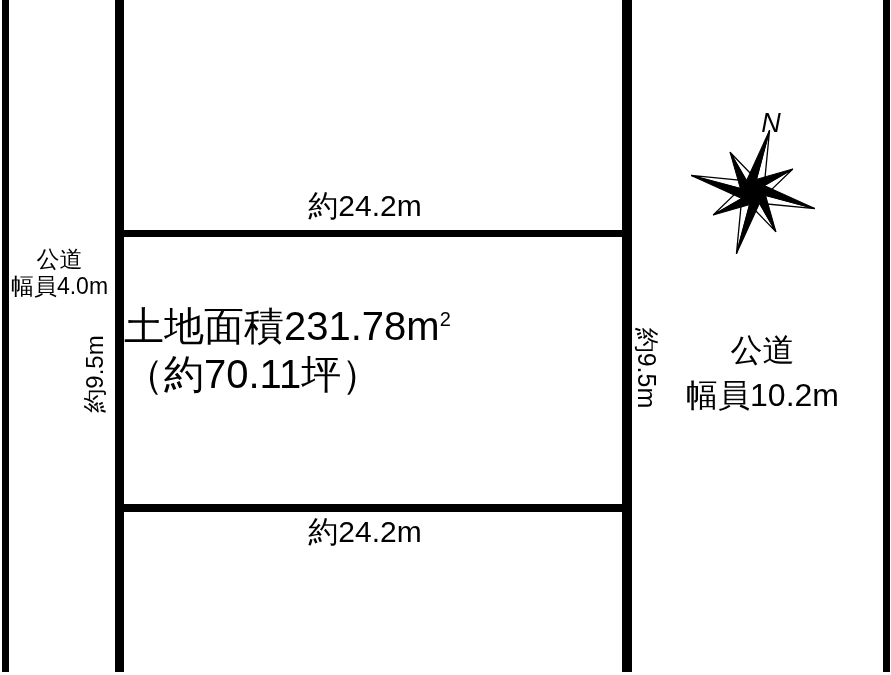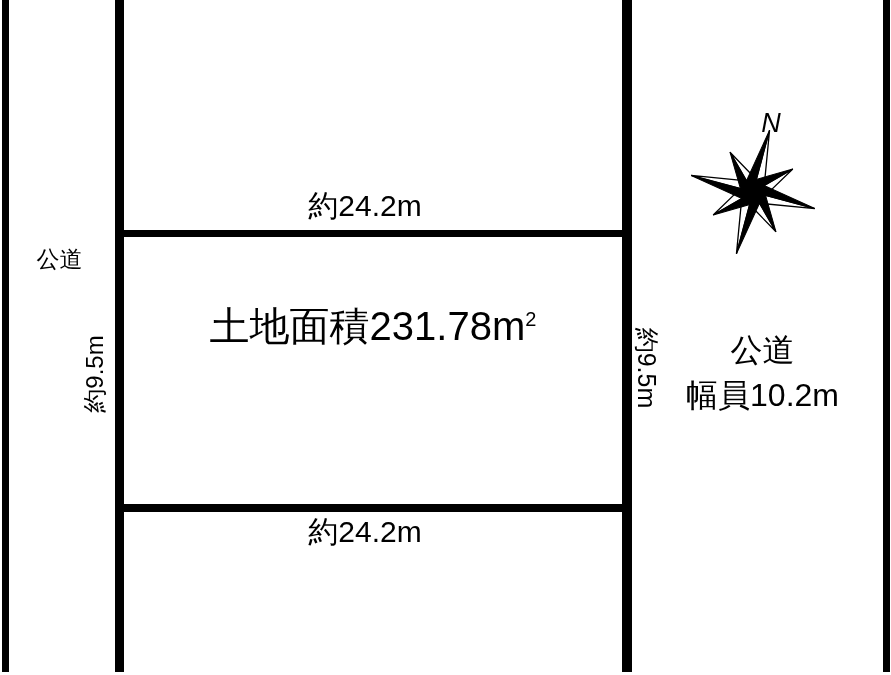--- a/index.html
+++ b/index.html
@@ -41,21 +41,21 @@
     white-space:normal;
   }
   .road-right {
     left:660px; top:328px; width:205px;
     text-align:center; font-size:32px; line-height:45px;
     white-space:normal;
   }
 
   .parcel-text {
     left:124px; top:302px; width:498px;
-    text-align:center; font-size:40px; line-height:48px;
+    text-align:left; font-size:40px; line-height:48px;
     white-space:normal;
   }
   .parcel-text sup {
     font-size:20px; line-height:0; vertical-align:super;
   }
 
   .compass { position:absolute; left:680px; top:92px; width:150px; height:175px; }
   .compass text { font-size:27px; font-style:italic; font-family:"Liberation Sans","DejaVu Sans",sans-serif; }
 </style>
 </head>
@@ -70,29 +70,31 @@
   <div class="line hline-top"></div>
   <div class="line hline-bottom"></div>
 
   <div class="label dim-top">約24.2m</div>
   <div class="label dim-bottom">約24.2m</div>
   <div class="label dim-left">約9.5m</div>
   <div class="label dim-right">約9.5m</div>
 
   <div class="label road-left">
     <div>公道</div>
+    <div>幅員4.0m</div>
   </div>
 
   <div class="label road-right">
     <div>公道</div>
     <div>幅員10.2m</div>
   </div>
 
   <div class="label parcel-text">
     <div><span>土地面積231.78m</span><sup>2</sup></div>
+    <div>（約70.11坪）</div>
   </div>
 
   <svg class="compass" viewBox="0 0 150 175" xmlns="http://www.w3.org/2000/svg">
     <g transform="translate(73,100) rotate(15)">
 
       <path d="M0,-64 L9.19,-9.19 L0,0 Z
                M32.5,-32.5 L13,0 L0,0 Z
                M64,0 L9.19,9.19 L0,0 Z
                M32.5,32.5 L0,13 L0,0 Z
                M0,64 L-9.19,9.19 L0,0 Z

